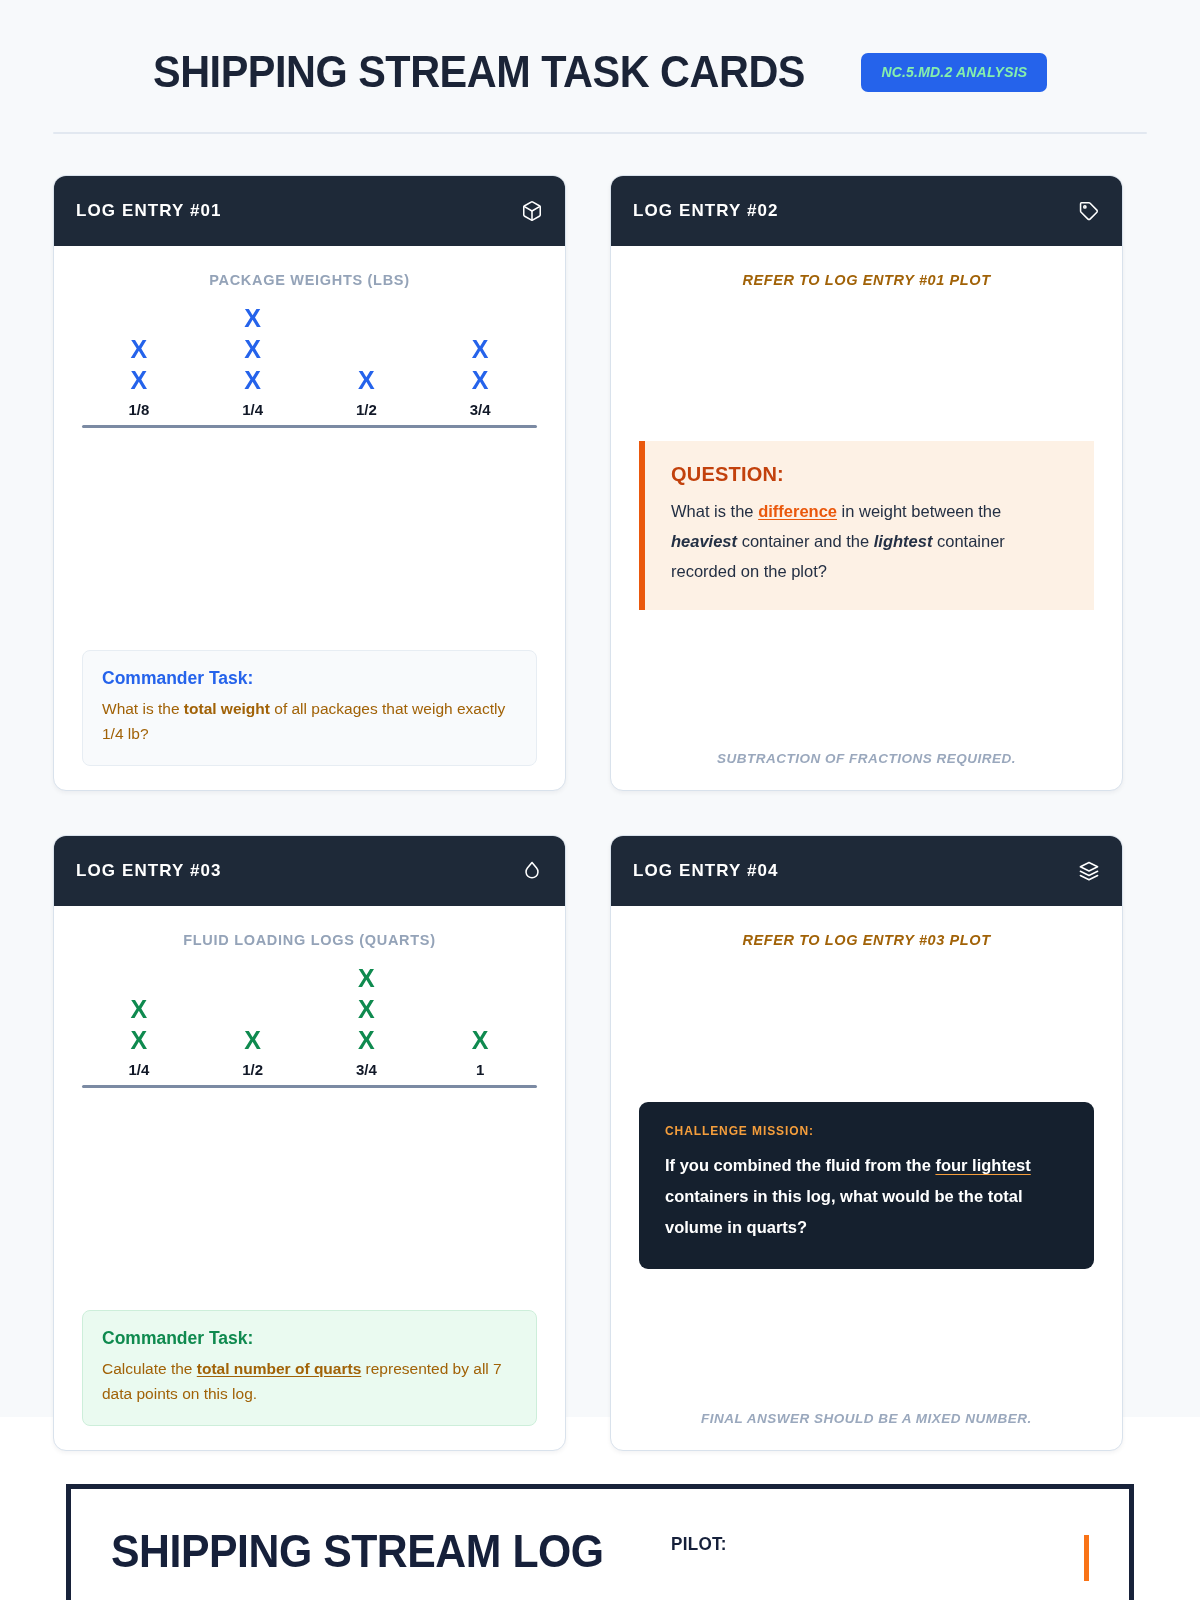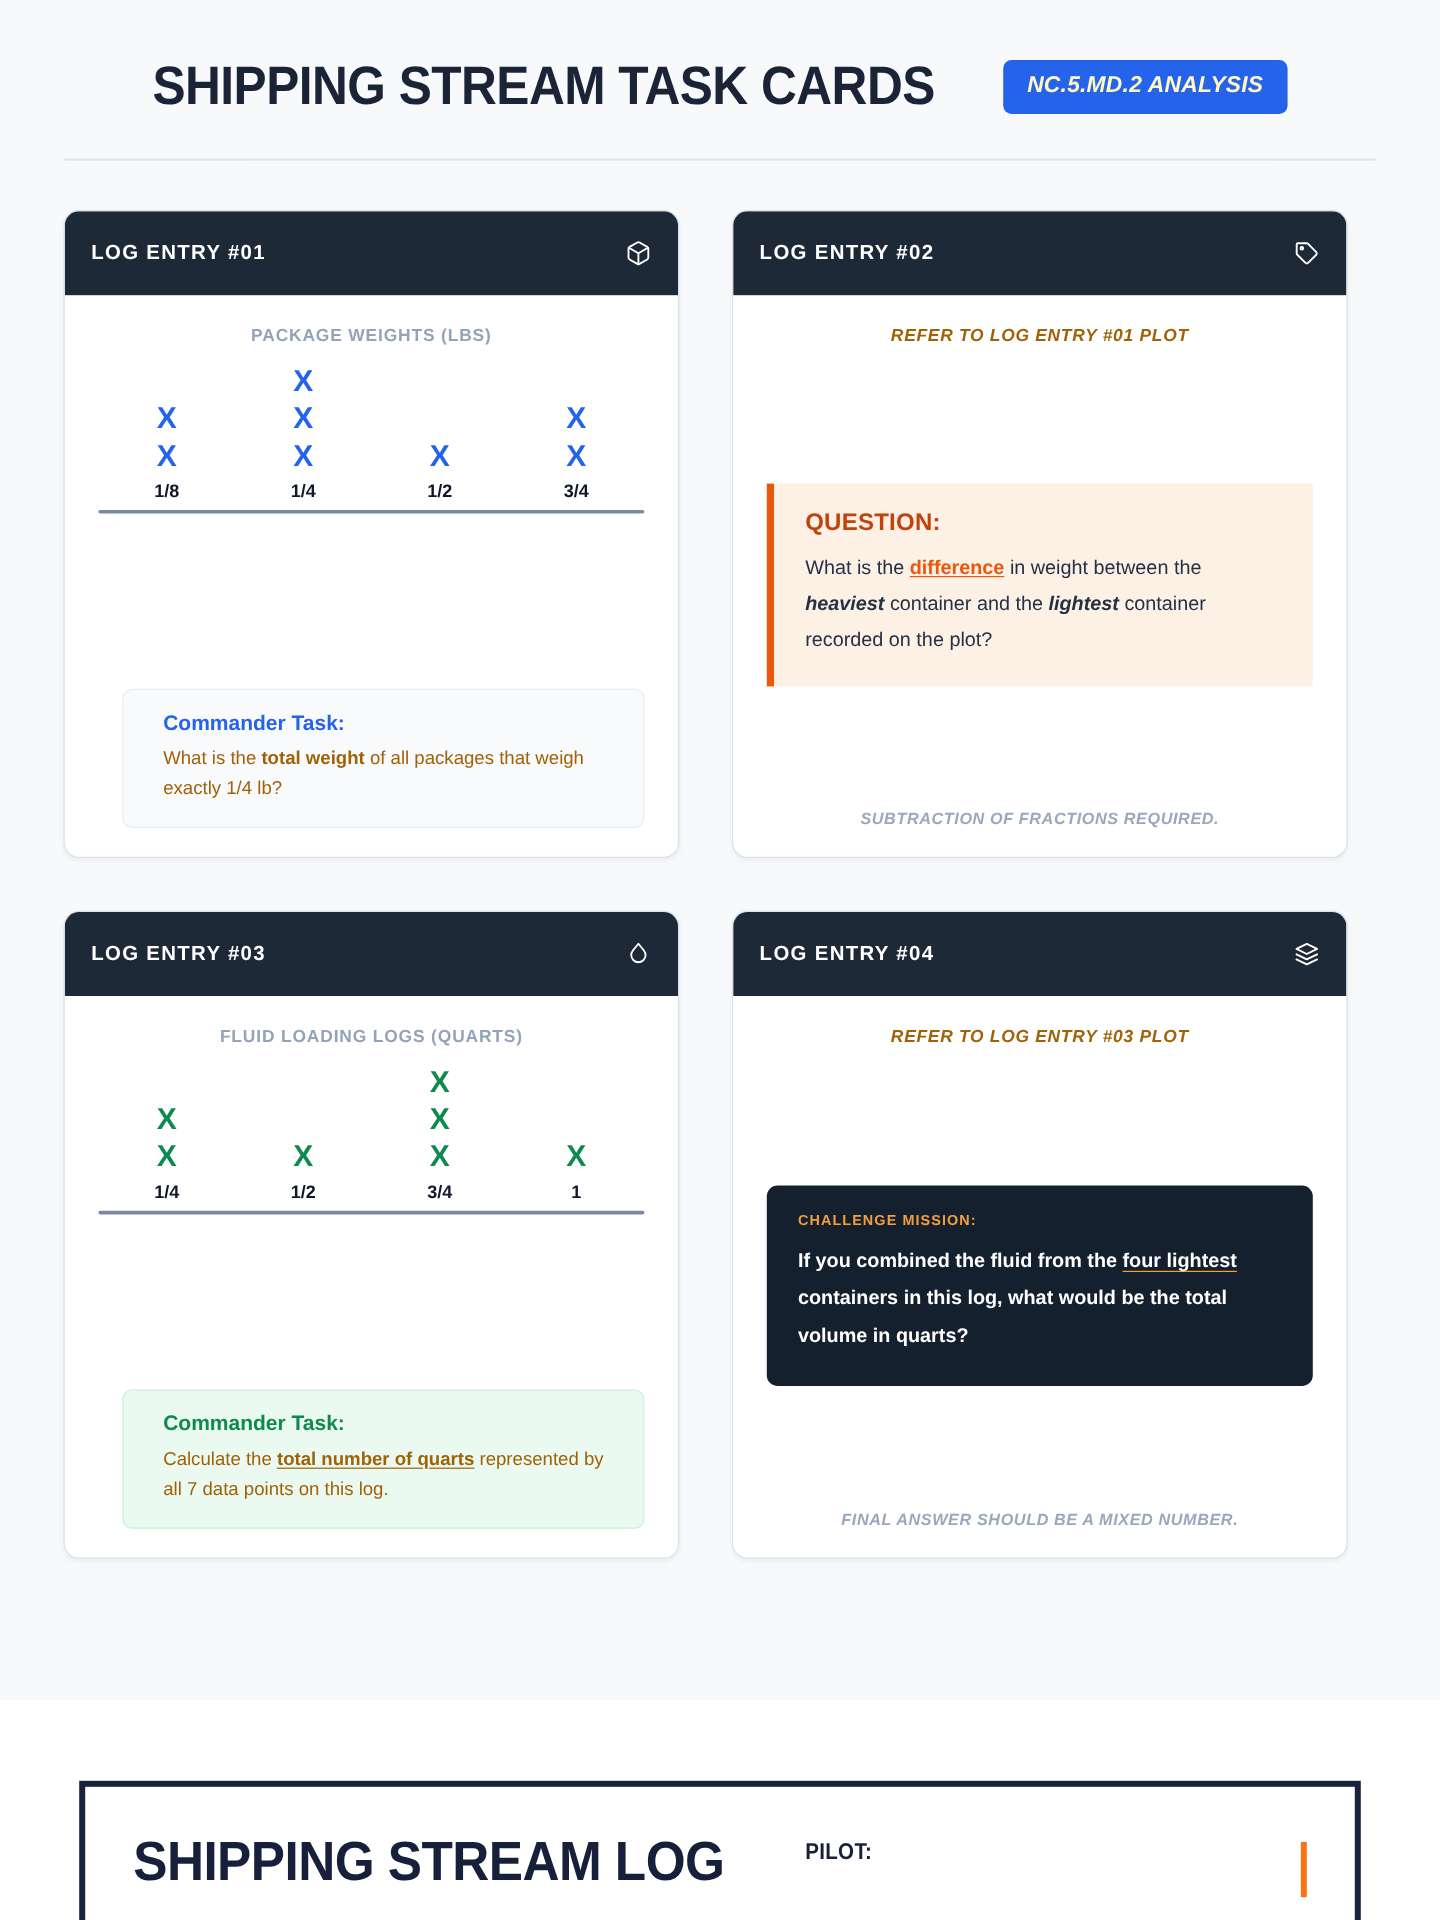--- a/index.html
+++ b/index.html
@@ -39,22 +39,22 @@
     letter-spacing: -0.5px;
     color: #1b2437;
     text-transform: uppercase;
     transform: scaleX(0.92);
     transform-origin: left center;
     white-space: nowrap;
   }
 
   .standard-badge {
     background: #2563eb;
-    color: #fef9c3;
-    font-size: 19px;
+    color: #86efac;
+    font-size: 14px;
     font-weight: 700;
     font-style: italic;
     letter-spacing: 0.2px;
     padding: 11px 20px 12px 20px;
     border-radius: 7px;
     white-space: nowrap;
   }
 
   .header-rule {
     margin-top: 34px;
@@ -72,21 +72,21 @@
   }
 
   .card {
     background: #ffffff;
     border: 1px solid #d9e2ec;
     border-radius: 13px;
     box-shadow: 0 2px 4px rgba(15,23,42,0.05);
     overflow: hidden;
     display: flex;
     flex-direction: column;
-    height: 540px;
+    height: 616px;
   }
 
   .card-header {
     background: #1e2938;
     color: #ffffff;
     height: 70px;
     display: flex;
     align-items: center;
     justify-content: space-between;
     padding: 0 22px;
@@ -186,22 +186,21 @@
     margin-bottom: 12px;
   }
 
   .spacer { flex: 1; }
 
   
   .task-box {
     background: #f8fafc;
     border: 1px solid #e7edf3;
     border-radius: 8px;
-    padding: 17px 19px 19px 33px;
-    margin-left: 20px;
+    padding: 17px 19px 19px 19px;
   }
   .task-box.green {
     background: #eafaf0;
     border-color: #cdeeda;
   }
   .task-heading {
     font-size: 17.5px;
     font-weight: 700;
     color: #2563eb;
     margin-bottom: 7px;

